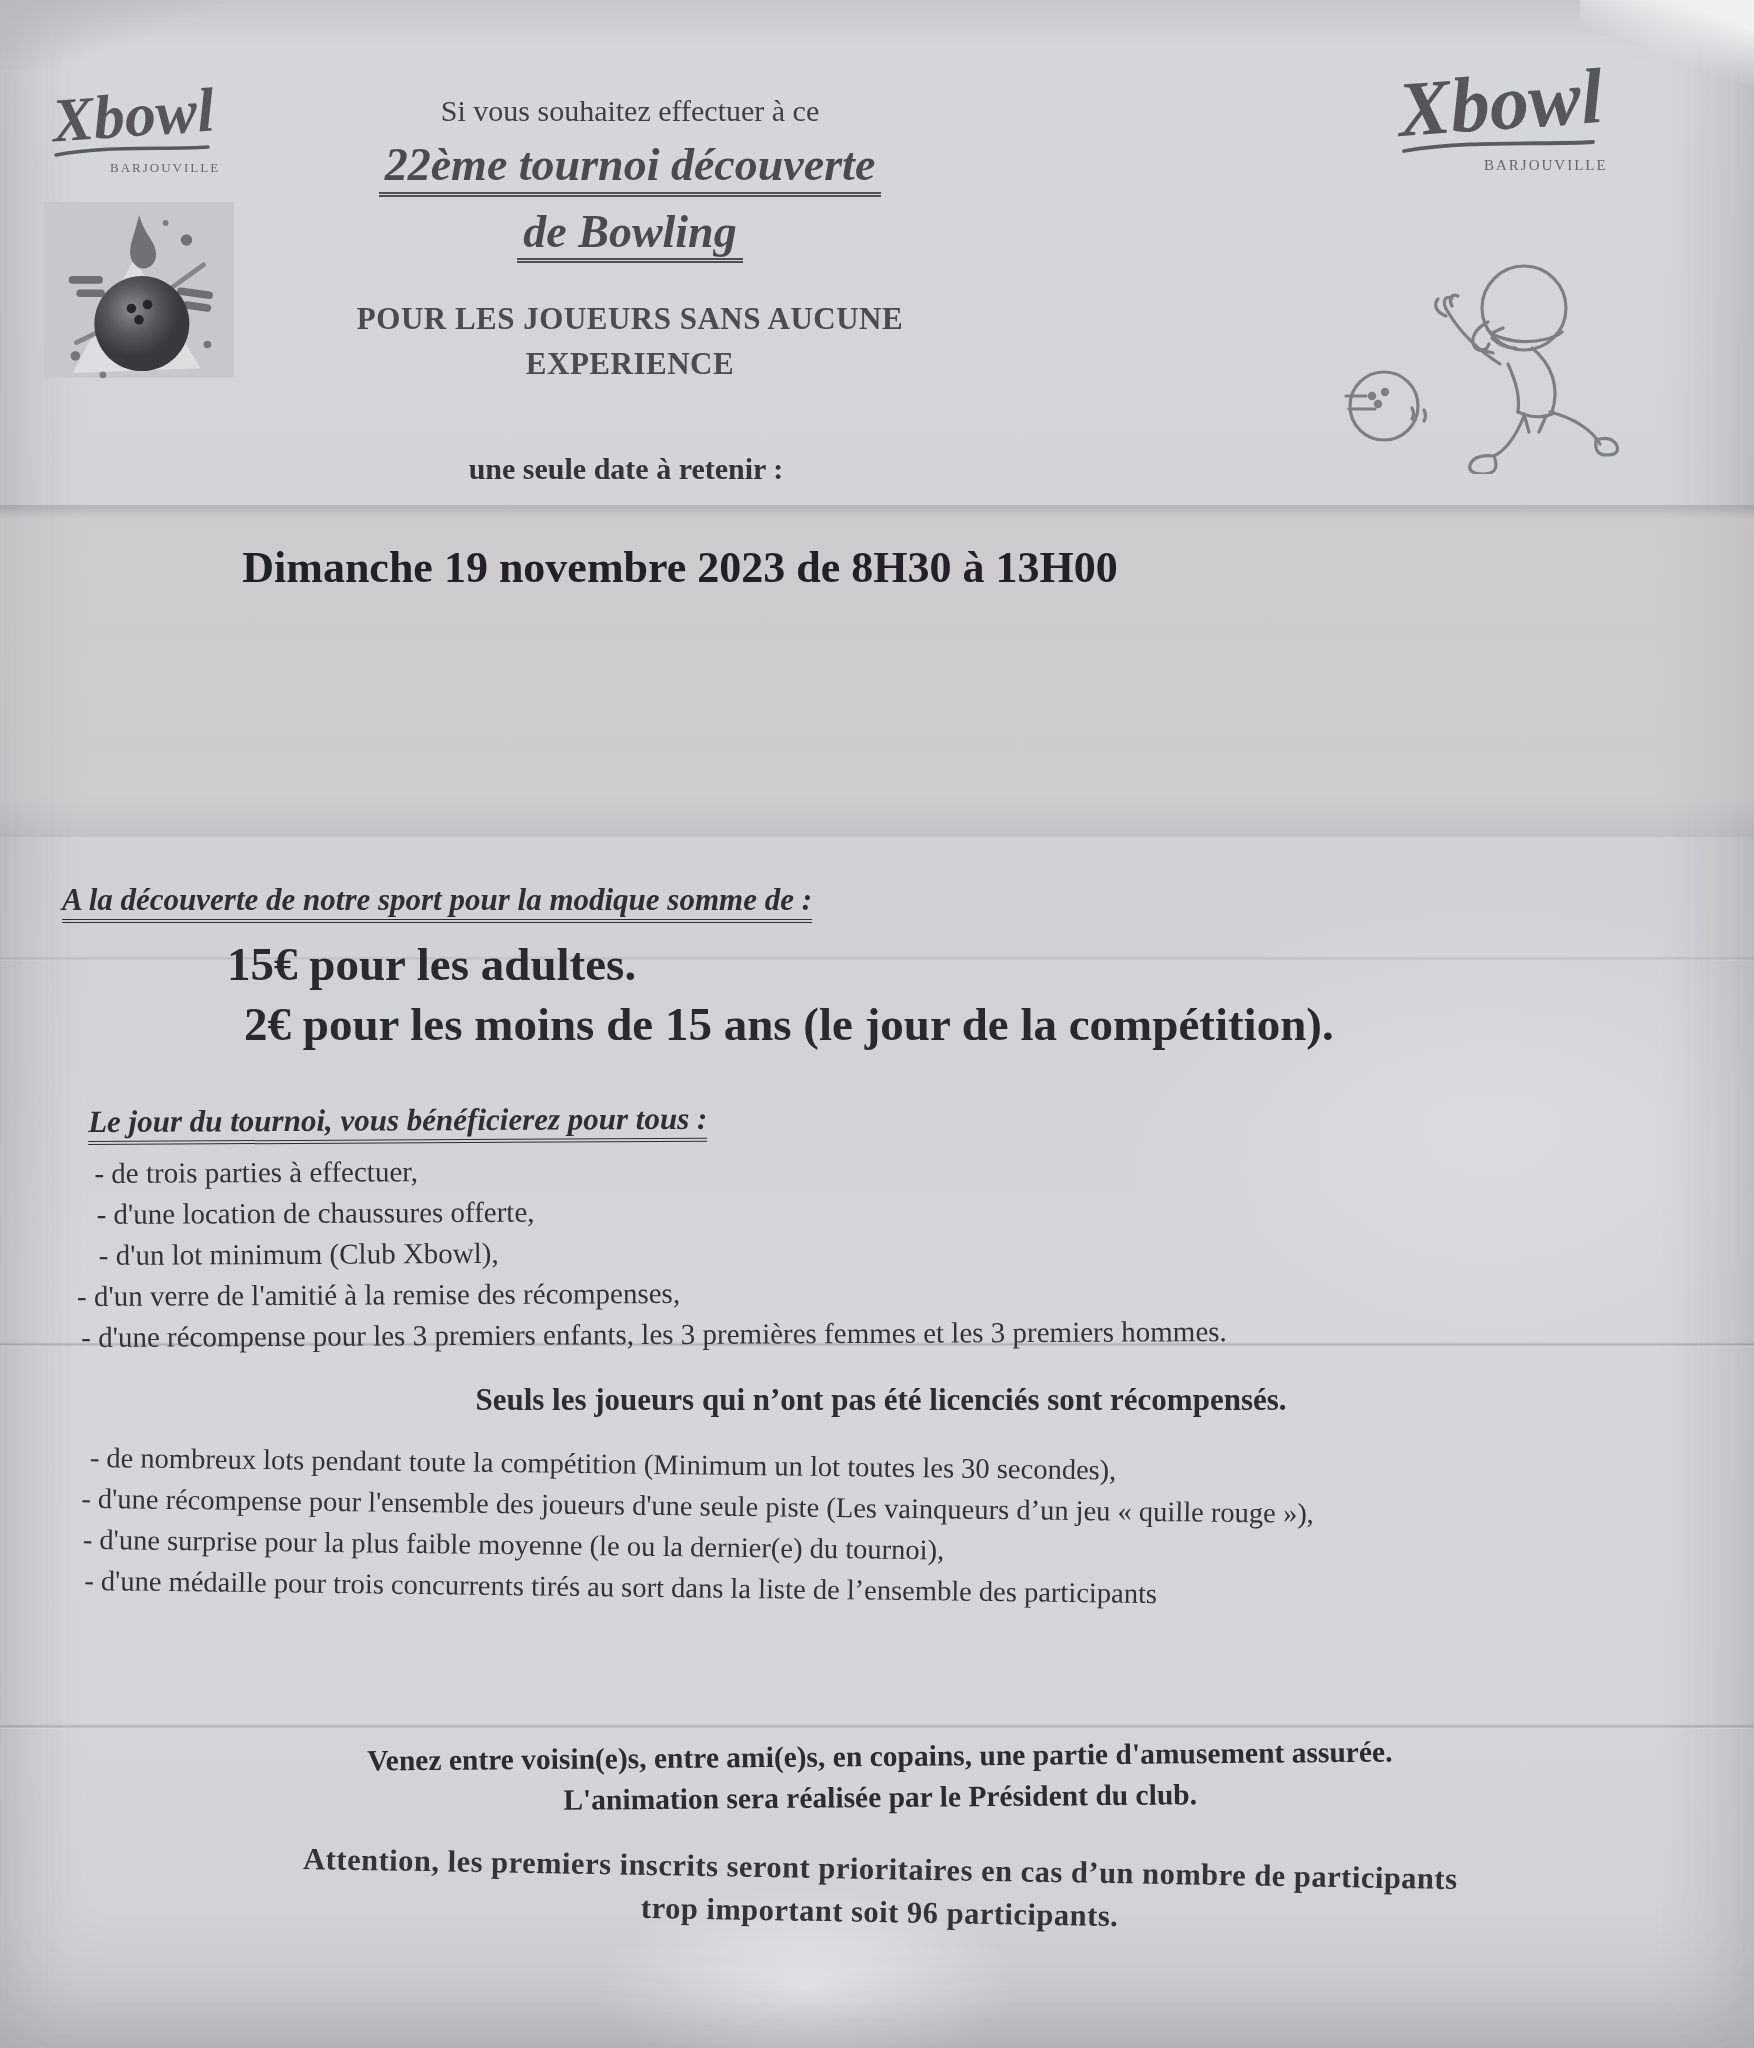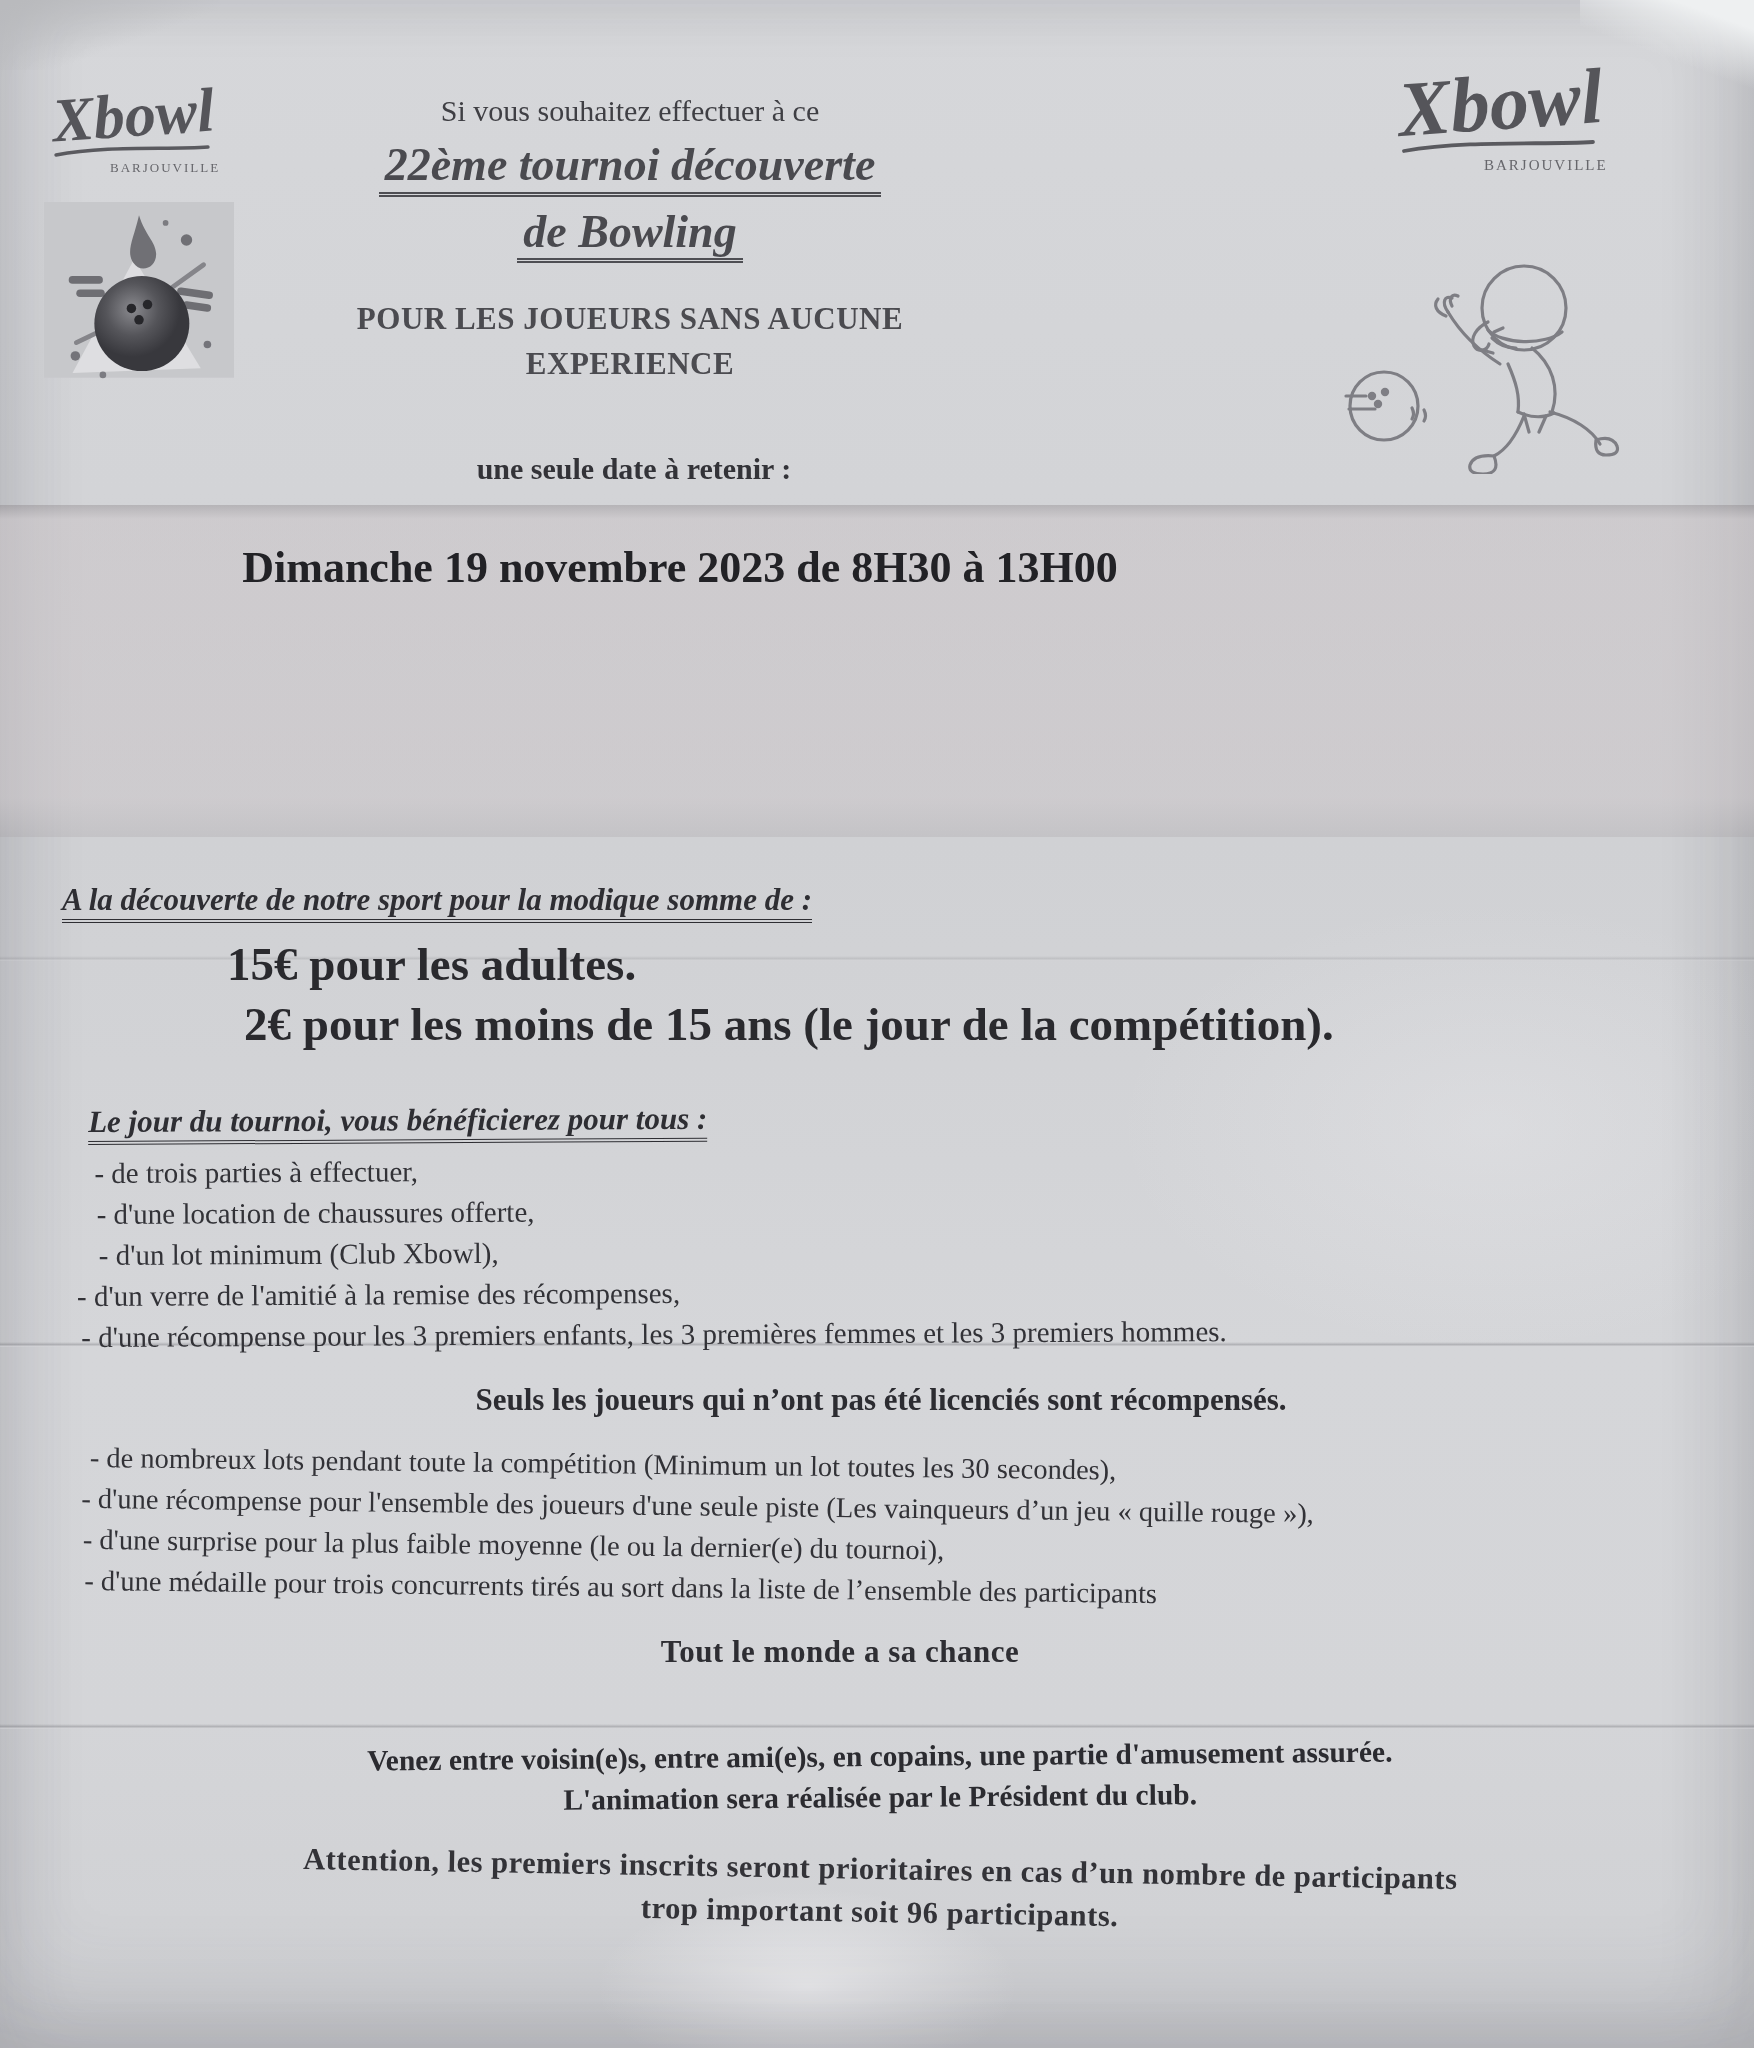--- a/index.html
+++ b/index.html
@@ -153,21 +153,21 @@
 
       <path d="M208,168 C232,174 250,186 258,200"></path>
       <path d="M254,196 q16,-5 21,6 q3,9 -11,9 q-12,0 -10,-15 z"></path>
 
       <path d="M182,172 C174,192 164,206 152,212"></path>
       <path d="M152,212 q-20,-2 -24,9 q-2,9 13,9 q18,0 11,-18 z"></path>
       <path d="M182,170 l5,18 M204,172 l-7,16"></path>
     </svg>
   </div>
 
-  <div class="abs center" style="left:284px;top:452px;width:700px;">
+  <div class="abs center" style="left:276px;top:452px;width:700px;">
     <span class="date-intro">une seule date à retenir :</span>
   </div>
 
   <div class="abs center" style="left:40px;top:538px;width:1280px;">
     <div class="date-big">Dimanche 19 novembre 2023 de 8H30 à 13H00</div>
   </div>
 
   <div class="abs" style="left:62px;top:882px;">
     <span class="sec-head">A la découverte de notre sport pour la modique somme de :</span>
     <div class="price" style="margin:14px 0 0 165px;">15€ pour les adultes.</div>
@@ -186,23 +186,20 @@
   <div class="abs center" style="left:4px;top:1382px;width:1754px;">
     <span class="midhead">Seuls les joueurs qui n’ont pas été licenciés sont récompensés.</span>
   </div>
   <div class="abs" style="left:90px;top:1442px;transform:rotate(0.7deg);transform-origin:left top;">
     <div class="li2">- de nombreux lots pendant toute la compétition (Minimum un lot toutes les 30 secondes),</div>
     <div class="li2" style="margin:9px 0 0 -8px;">- d'une récompense pour l'ensemble des joueurs d'une seule piste (Les vainqueurs d’un jeu « quille rouge »),</div>
     <div class="li2" style="margin:9px 0 0 -6px;">- d'une surprise pour la plus faible moyenne (le ou la dernier(e) du tournoi),</div>
     <div class="li2" style="margin:9px 0 0 -4px;">- d'une médaille pour trois concurrents tirés au sort dans la liste de l’ensemble des participants</div>
   </div>
 
-  <div class="abs center" style="left:60px;top:1634px;width:1560px;">
-    <span class="slogan">Tout le monde a sa chance</span>
-  </div>
 
   <div class="abs center" style="left:40px;top:1740px;width:1680px;transform:rotate(-0.5deg);">
     <div class="invite">Venez entre voisin(e)s, entre ami(e)s, en copains, une partie d'amusement assurée.</div>
     <div class="invite" style="margin-top:8px;">L'animation sera réalisée par le Président du club.</div>
   </div>
 
   <div class="abs center" style="left:40px;top:1852px;width:1680px;transform:rotate(1deg);">
     <div class="warn">Attention, les premiers inscrits seront prioritaires en cas d’un nombre de participants</div>
     <div class="warn" style="margin-top:8px;">trop important soit 96 participants.</div>
   </div>

